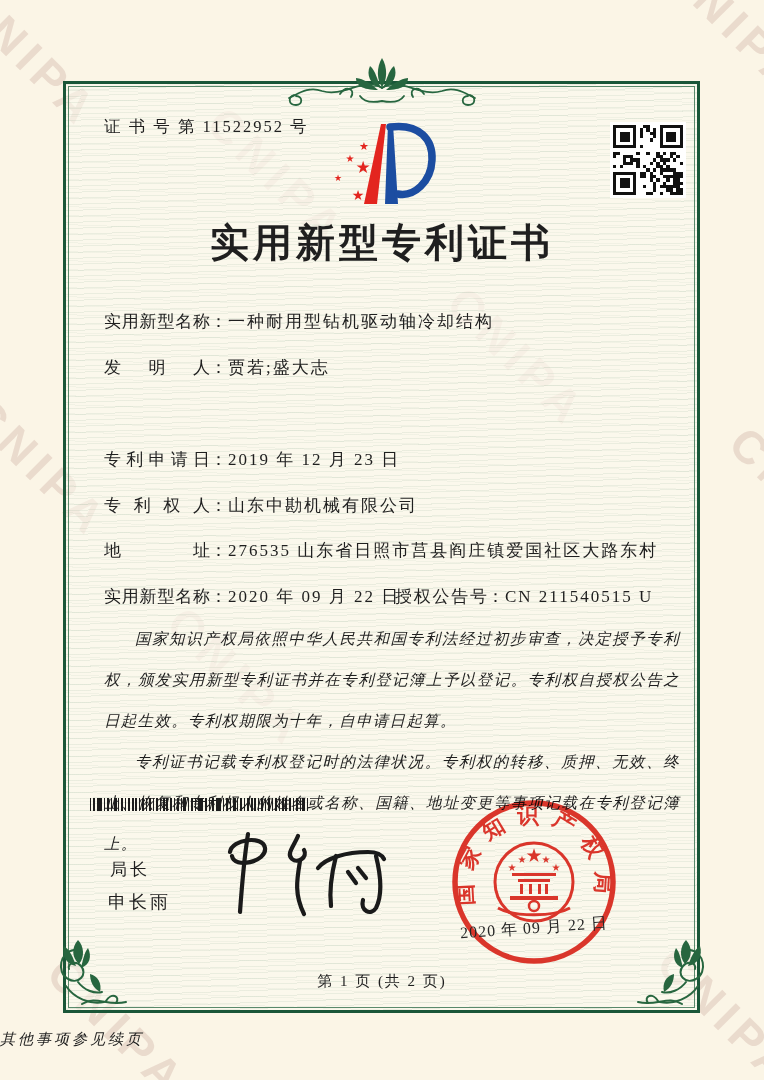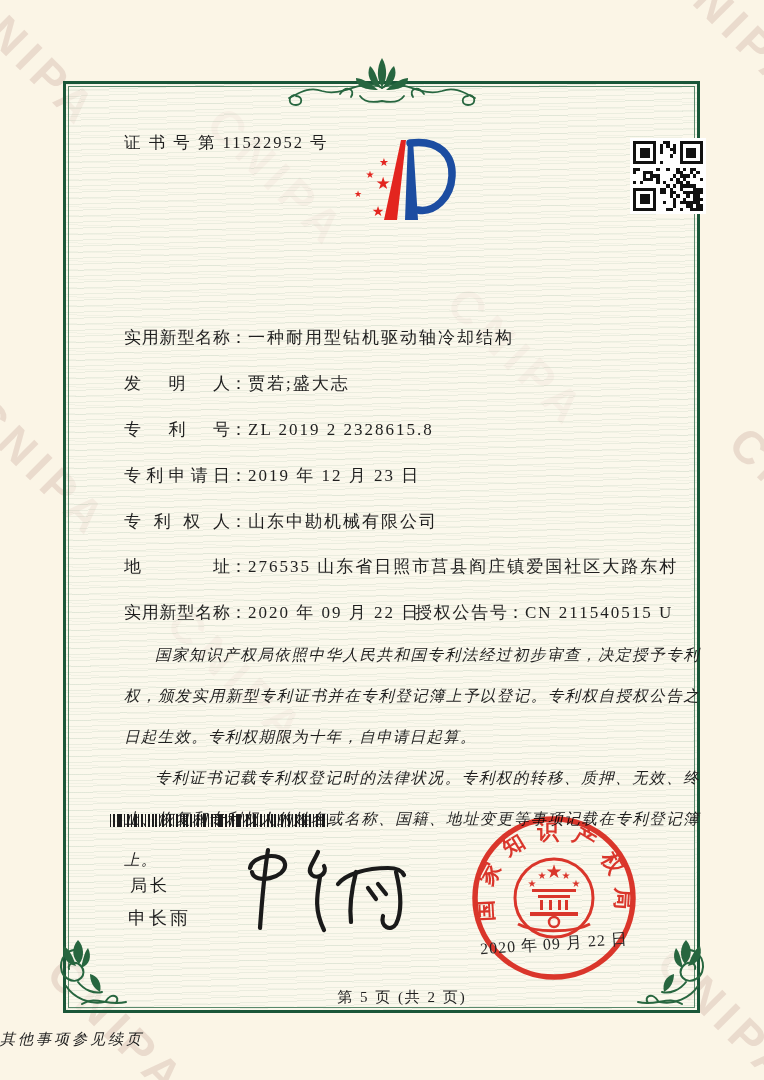--- a/index.html
+++ b/index.html
@@ -9,21 +9,21 @@
   
   .wm{position:absolute;z-index:1;font-family:"Liberation Sans","DejaVu Sans",sans-serif;
       font-weight:bold;font-size:46px;letter-spacing:7px;color:rgba(197,158,150,.30);
       transform:rotate(45deg);white-space:nowrap;pointer-events:none;}
   .wm.light{color:rgba(197,158,150,.18);}
 
   
   .cert-border{position:absolute;left:63px;top:81px;width:637px;height:932px;
       border:3px solid #1a5638;box-sizing:border-box;z-index:2;background:rgba(252,250,240,.55);}
   .cert-line{position:absolute;inset:2px;border:1px solid rgba(38,102,66,.75);}
-  .cert-inner{position:absolute;left:70px;top:92px;width:624px;height:918px;z-index:3;margin-left:20px;}
+  .cert-inner{position:absolute;left:70px;top:76px;width:624px;height:918px;z-index:3;}
   .guilloche{position:absolute;inset:0;z-index:0;
       background:
         repeating-linear-gradient(178deg, rgba(58,118,82,.085) 0 1px, transparent 1px 6px),
         repeating-linear-gradient(182deg, rgba(58,118,82,.05) 0 1px, transparent 1px 9px);}
 
   .orn{position:absolute;z-index:4;pointer-events:none;}
 
   
   .cert-no{position:absolute;left:34px;top:40px;font-size:16.5px;letter-spacing:2px;z-index:5;}
   .logo{position:absolute;left:262px;top:42px;width:112px;height:90px;z-index:5;}
@@ -270,29 +270,27 @@
             <rect x="11" y="20" width="1" height="1"></rect>
             <rect x="14" y="20" width="1" height="1"></rect>
             <rect x="17" y="20" width="1" height="1"></rect>
             <rect x="18" y="20" width="1" height="1"></rect>
             <rect x="19" y="20" width="1" height="1"></rect>
             <rect x="20" y="20" width="1" height="1"></rect>
           </g>
       </svg>
     </div>
 
+    <div class="title">实用新型专利证书</div>
 
     <div class="frow" style="top:234px;">
       <span class="f-label">实用新型名称</span><span class="f-colon">：</span><span class="f-value">一种耐用型钻机驱动轴冷却结构</span>
     </div>
     <div class="frow" style="top:280px;">
       <span class="f-label">发明人</span><span class="f-colon">：</span><span class="f-value">贾若;盛大志</span>
-    </div>
-    <div class="frow" style="top:326px;">
-      <span class="f-label">专利号</span><span class="f-colon">：</span><span class="f-value">ZL 2019 2 2328615.8</span>
     </div>
     <div class="frow" style="top:372px;">
       <span class="f-label">专利申请日</span><span class="f-colon">：</span><span class="f-value">2019 年 12 月 23 日</span>
     </div>
     <div class="frow" style="top:418px;">
       <span class="f-label">专利权人</span><span class="f-colon">：</span><span class="f-value">山东中勘机械有限公司</span>
     </div>
     <div class="frow" style="top:463px;">
       <span class="f-label">地址</span><span class="f-colon">：</span><span class="f-value">276535 山东省日照市莒县阎庄镇爱国社区大路东村</span>
     </div>
@@ -352,17 +350,17 @@
           <rect x="90" y="88" width="3" height="10"></rect>
           <rect x="97" y="88" width="3" height="10"></rect>
           <rect x="62" y="100" width="48" height="4"></rect>
         </g>
         <circle cx="86" cy="110" r="5" fill="none" stroke="#d8261c" stroke-width="2.5"></circle>
         <path d="M50,112 C66,121 106,121 122,112" fill="none" stroke="#d8261c" stroke-width="3"></path>
       </g>
     </svg>
     <div class="seal-date">2020 年 09 月 22 日</div>
 
-    <div class="page-num">第 5 页 (共 2 页)</div>
+    <div class="page-num">第 1 页 (共 2 页)</div>
   </div>
 
   <div class="cont-note">其他事项参见续页</div>
 </div>
 
 </body></html>

